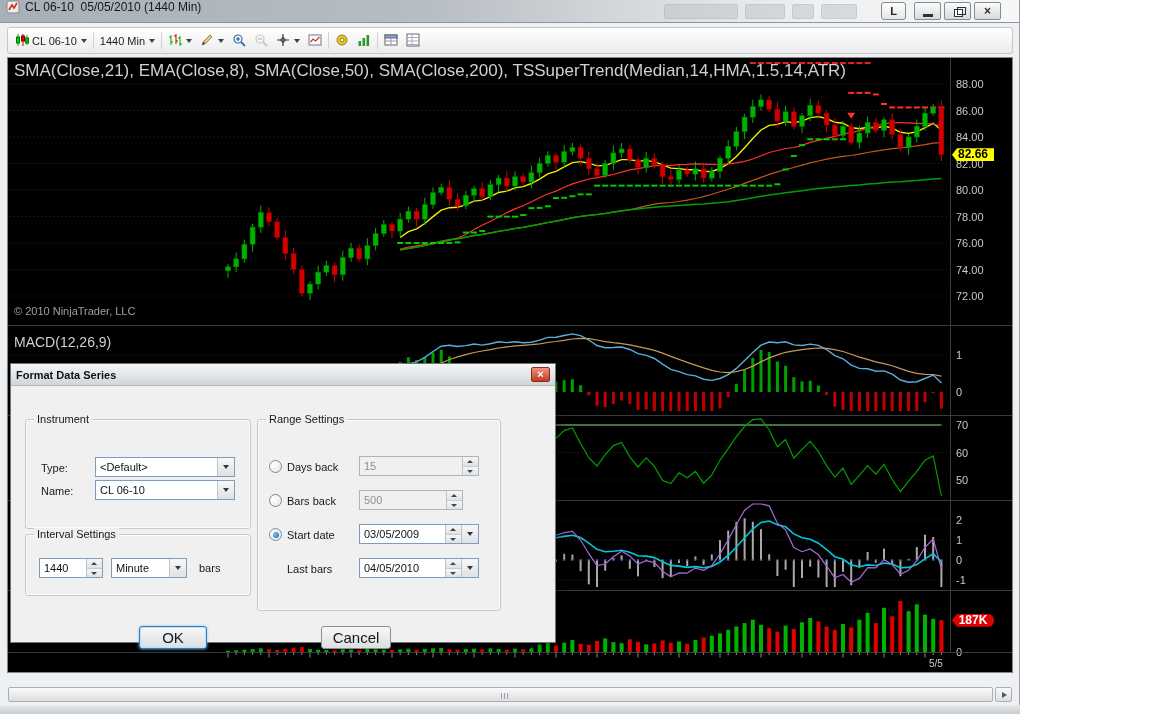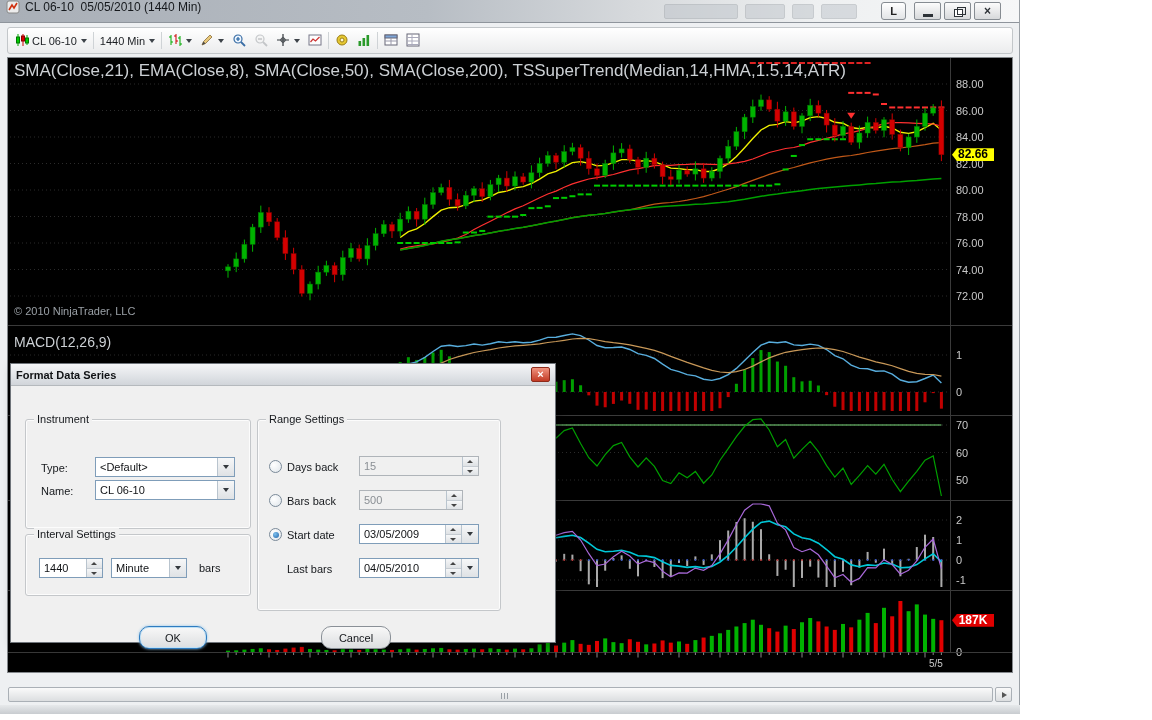--- a/index.html
+++ b/index.html
@@ -80,21 +80,21 @@
   .spin i{flex:1;background:linear-gradient(#f6f7f8,#dfe2e5);position:relative}
   .spin i + i{border-top:1px solid #c6ccd2}
   .spin i::after{content:'';position:absolute;left:4px;border-left:3px solid transparent;border-right:3px solid transparent}
   .spin .up::after{top:3px;border-bottom:3.5px solid #444}
   .spin .down::after{top:3px;border-top:3.5px solid #444}
   .radio{position:absolute;width:13px;height:13px;border-radius:50%;box-sizing:border-box;
          background:radial-gradient(circle at 35% 35%,#fff,#dfe5ea);border:1px solid #7b8a99}
   .radio.checked::after{content:'';position:absolute;left:2.5px;top:2.5px;width:6px;height:6px;border-radius:50%;
          background:radial-gradient(circle at 35% 35%,#7cc0ee,#1f62a8)}
   .dlg-btn{position:absolute;height:23px;background:linear-gradient(#f8f8f8,#dcdee0);border:1px solid #8a9097;
-           border-radius:10px;font-size:11px;color:#15181c;font-family:inherit}
+           border-radius:3px;font-size:15px;color:#15181c;font-family:inherit}
   .dlg-btn.focused{border-color:#2f7cc0;box-shadow:inset 0 0 0 1px #bfe0f5,0 0 3px #8ec4ea}
 </style>
 </head>
 <body>
 
 <div class="screen">
 
   <div class="app-window">
 
     <div class="titlebar">
@@ -866,21 +866,21 @@
           <rect x="922.4999999999999" y="113.15000000000003" width="5" height="13.25" fill="#00b300" stroke="#007700" stroke-width="0.5"></rect>
           <line x1="933.1999999999999" y1="104.13999999999994" x2="933.1999999999999" y2="115.80000000000007" stroke="#00b300"></line>
           <rect x="930.6999999999999" y="107.84999999999997" width="5" height="5.300000000000068" fill="#00b300" stroke="#007700" stroke-width="0.5"></rect>
           <line x1="941.4" y1="100.42999999999994" x2="941.4" y2="161.1150000000001" stroke="#d40000"></line>
           <rect x="938.9" y="107.84999999999997" width="5" height="46.905000000000086" fill="#d40000" stroke="#800000" stroke-width="0.5"></rect>
         </svg>
       <div class="ov-label">SMA(Close,21), EMA(Close,8), SMA(Close,50), SMA(Close,200), TSSuperTrend(Median,14,HMA,1.5,14,ATR)</div>
       <div class="copyright">© 2010 NinjaTrader, LLC</div>
       <div class="macd-lbl">MACD(12,26,9)</div>
       <div class="badge" id="price-badge" style="top: 90.255px;">82.66</div>
-      <div class="badge" id="vol-badge" style="top: 555.71px;">187K</div>
+      <div class="badge" id="vol-badge" style="top: 555.71px; border-radius: 6px;">187K</div>
     </div>
 
     <div class="hscroll">
       <div class="hthumb">
         <div class="grip"></div>
       </div>
       <div class="harrow"></div>
     </div>
 
     <div class="bottom-strip"></div>

